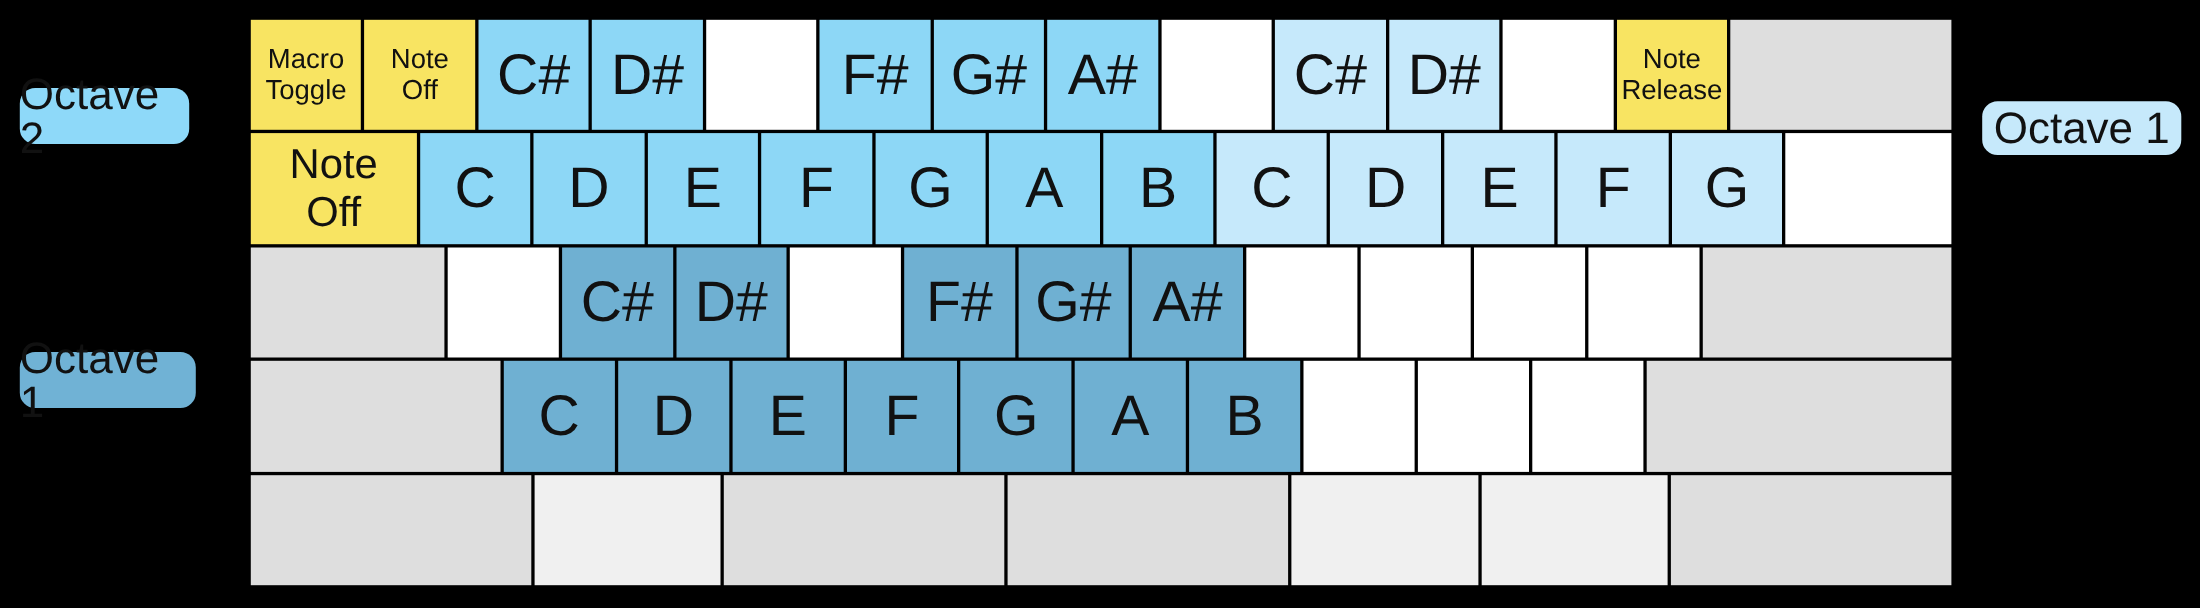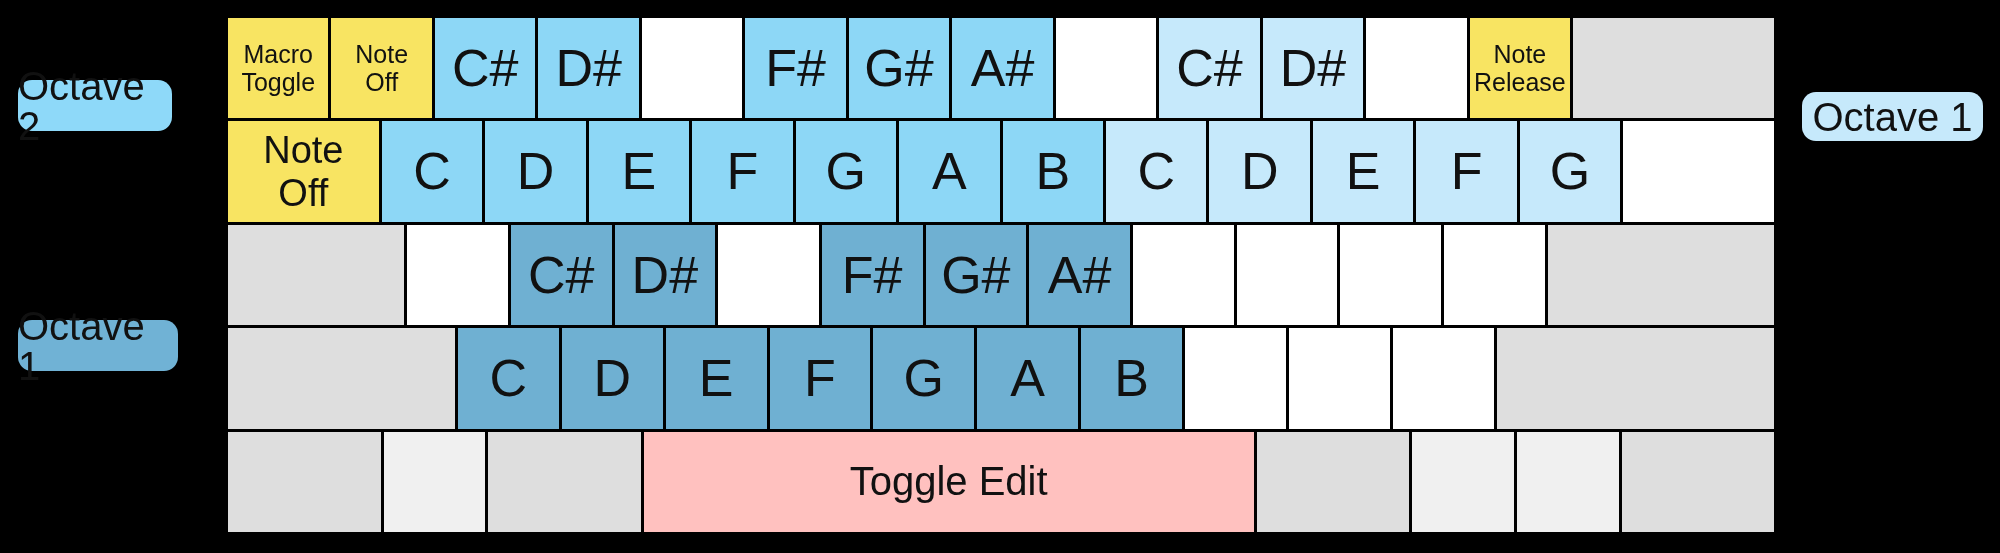--- a/index.html
+++ b/index.html
@@ -107,19 +107,18 @@
       <div class="key f-note" style="flex-grow: 1; background: rgb(111, 176, 210);">B</div>
       <div class="key f-note" style="flex-grow: 1; background: rgb(255, 255, 255);"></div>
       <div class="key f-note" style="flex-grow: 1; background: rgb(255, 255, 255);"></div>
       <div class="key f-note" style="flex-grow: 1; background: rgb(255, 255, 255);"></div>
       <div class="key f-note" style="flex-grow: 2.75; background: rgb(222, 222, 222);"></div>
     </div>
     <div class="krow">
       <div class="key f-note" style="flex-grow: 1.5; background: rgb(222, 222, 222);"></div>
       <div class="key f-note" style="flex-grow: 1; background: rgb(240, 240, 240);"></div>
       <div class="key f-note" style="flex-grow: 1.5; background: rgb(222, 222, 222);"></div>
-      <div class="key f-space" style="flex-grow: 6; background: rgb(255, 193, 191);">Toggle Edit</div>
       <div class="key f-note" style="flex-grow: 1.5; background: rgb(222, 222, 222);"></div>
       <div class="key f-note" style="flex-grow: 1; background: rgb(240, 240, 240);"></div>
       <div class="key f-note" style="flex-grow: 1; background: rgb(240, 240, 240);"></div>
       <div class="key f-note" style="flex-grow: 1.5; background: rgb(222, 222, 222);"></div>
     </div>
   </div>
 
 </body></html>

